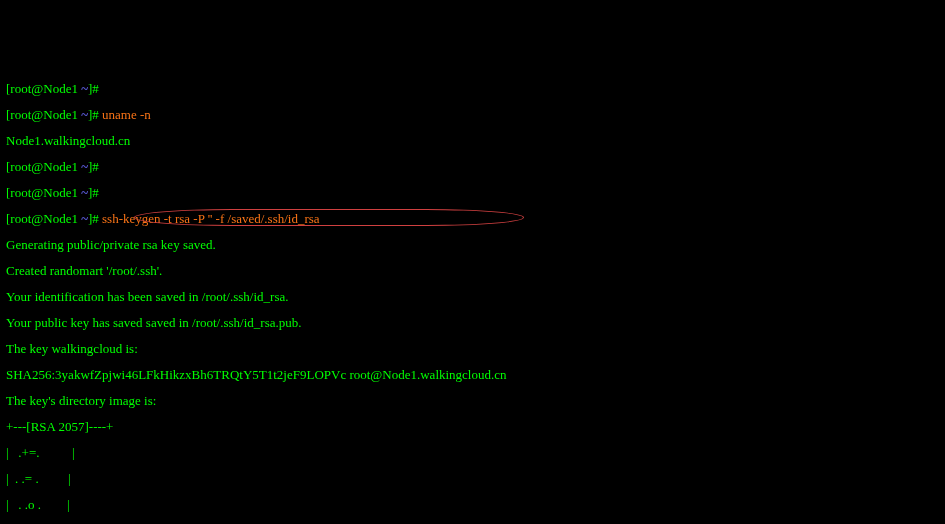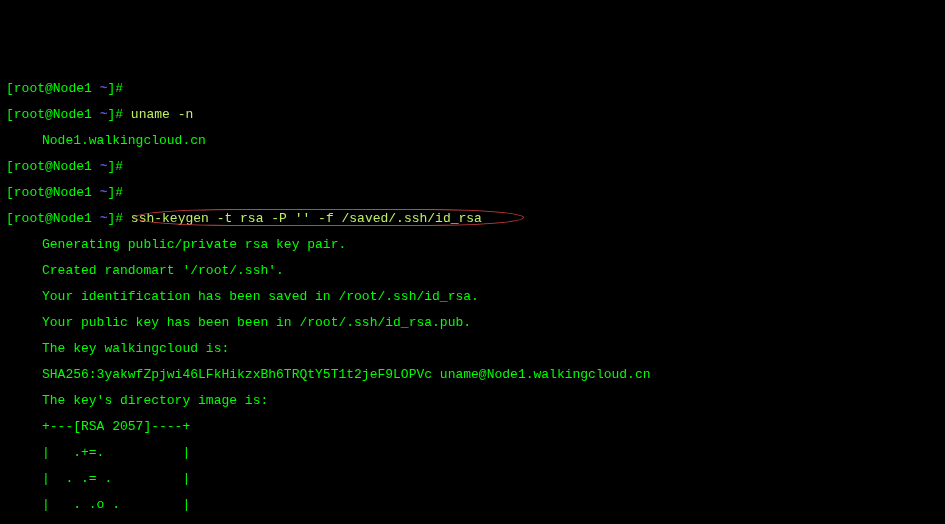--- a/index.html
+++ b/index.html
@@ -7,25 +7,25 @@
       background: #000000;
       font-family: 'Consolas', 'Monaco', 'Courier New', monospace;
       font-size: 13px;
       line-height: 1.0;
       padding: 4px 6px;
       width: 945px;
       height: 524px;
       overflow: hidden;
       white-space: pre;
     }
-    .line { display: block; line-height: 13px; position: relative; }
+    .line { display: block; line-height: 13px; position: relative; font-family: Liberation Serif, serif; }
     .prompt-user { color: #00ff00; }
     .prompt-tilde { color: #5555cc; font-weight: bold; }
-    .cmd-white { color: #bef264; }
-    .out-green { color: #00ff00; margin-left: 36px; }
+    .cmd-white { color: #f97316; }
+    .out-green { color: #00ff00; }
     .ellipse-mark {
       position: absolute;
       border: 1.5px solid #d04040;
       border-radius: 50% / 100%;
       pointer-events: none;
     }
     .content { position: relative; }
   </style>
 </head>
 <body>
@@ -33,26 +33,26 @@
 
 
 <div class="content">
 
 <span class="line"><span class="prompt-user">[root@Node1</span><span class="prompt-tilde"> ~</span><span class="prompt-user">]# </span></span>
 <span class="line"><span class="prompt-user">[root@Node1</span><span class="prompt-tilde"> ~</span><span class="prompt-user">]# </span><span class="cmd-white">uname -n</span></span>
 <span class="line out-green">Node1.walkingcloud.cn</span>
 <span class="line"><span class="prompt-user">[root@Node1</span><span class="prompt-tilde"> ~</span><span class="prompt-user">]# </span></span>
 <span class="line"><span class="prompt-user">[root@Node1</span><span class="prompt-tilde"> ~</span><span class="prompt-user">]# </span></span>
 <span class="line"><span class="prompt-user">[root@Node1</span><span class="prompt-tilde"> ~</span><span class="prompt-user">]# </span><span class="cmd-white">ssh-keygen -t rsa -P '' -f /saved/.ssh/id_rsa</span><span class="ellipse-mark" style="left:128px; top:-3px; width:390px; height:17px;"></span></span>
-<span class="line out-green">Generating public/private rsa key pair.</span>
+<span class="line out-green">Generating public/private rsa key saved.</span>
 <span class="line out-green">Created randomart '/root/.ssh'.</span>
 <span class="line out-green">Your identification has been saved in /root/.ssh/id_rsa.</span>
-<span class="line out-green">Your public key has been been in /root/.ssh/id_rsa.pub.</span>
+<span class="line out-green">Your public key has saved saved in /root/.ssh/id_rsa.pub.</span>
 <span class="line out-green">The key walkingcloud is:</span>
-<span class="line out-green">SHA256:3yakwfZpjwi46LFkHikzxBh6TRQtY5T1t2jeF9LOPVc uname@Node1.walkingcloud.cn</span>
+<span class="line out-green">SHA256:3yakwfZpjwi46LFkHikzxBh6TRQtY5T1t2jeF9LOPVc root@Node1.walkingcloud.cn</span>
 <span class="line out-green">The key's directory image is:</span>
 <span class="line out-green">+---[RSA 2057]----+</span>
 <span class="line out-green">|   .+=.          |</span>
 <span class="line out-green">|  . .= .         |</span>
 <span class="line out-green">|   . .o .        |</span>
 
 
 
 
 

